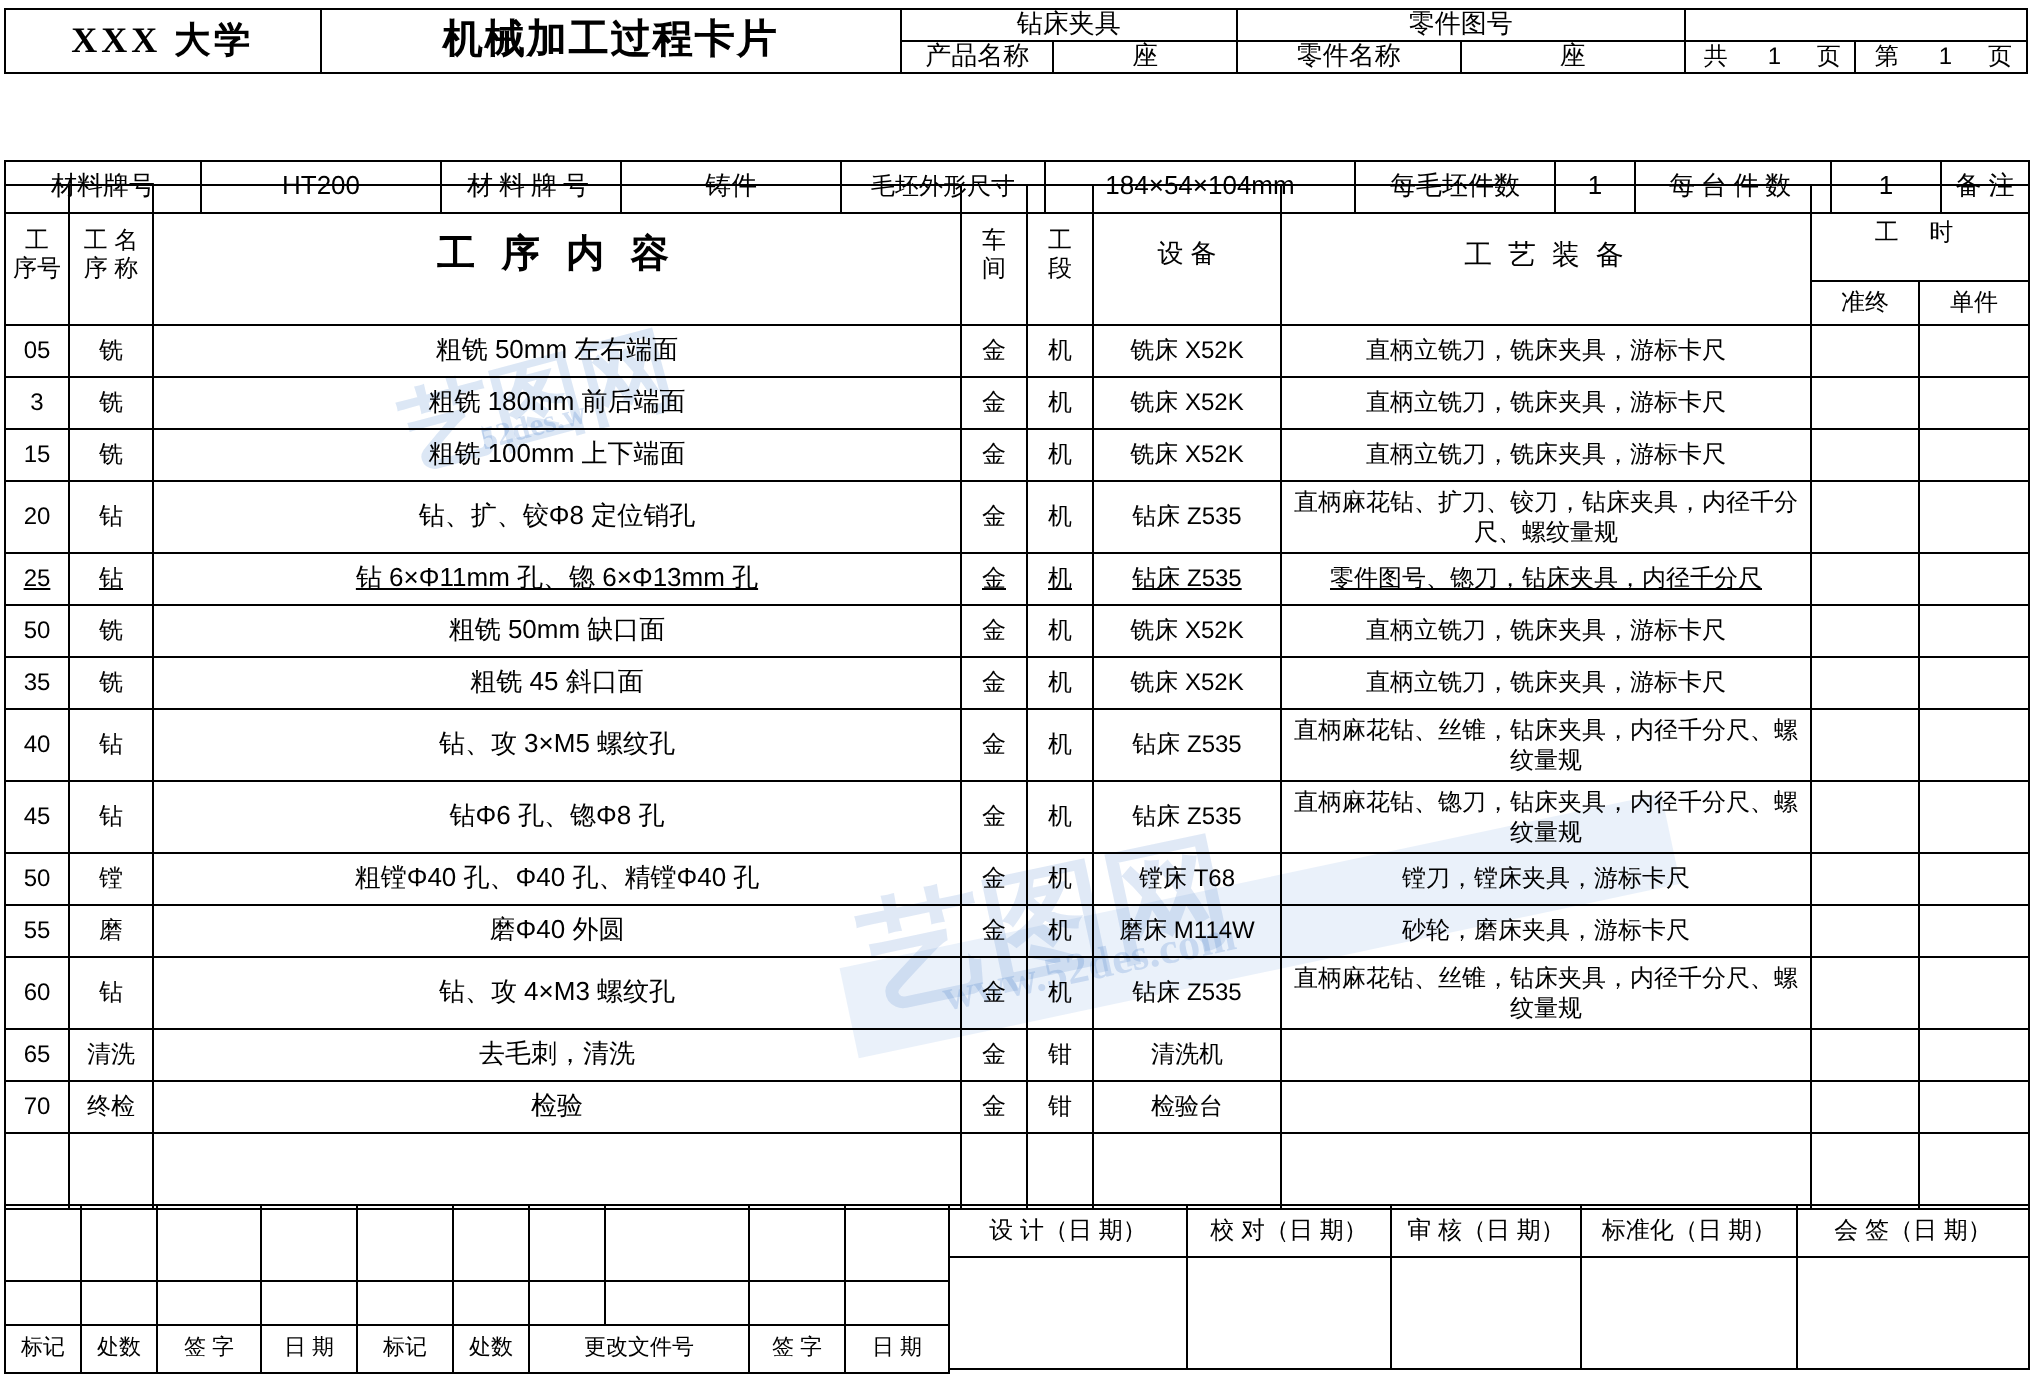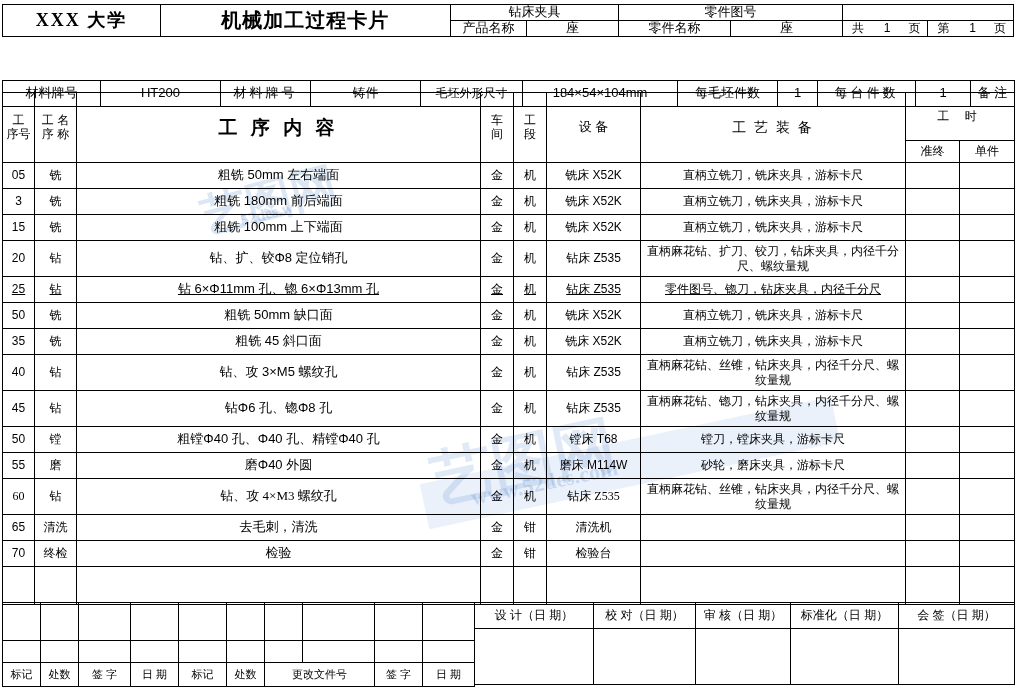--- a/index.html
+++ b/index.html
@@ -258,21 +258,21 @@
           <td class="thin cellpad">55</td>
           <td class="thin cellpad">磨</td>
           <td class="lbl cellpad">磨Φ40 外圆</td>
           <td class="thin cellpad">金</td>
           <td class="thin cellpad">机</td>
           <td class="thin cellpad">磨床 M114W</td>
           <td class="thin cellpad">砂轮，磨床夹具，游标卡尺</td>
           <td class="thin cellpad"></td>
           <td class="thin cellpad"></td>
         </tr>
-        <tr style="height: 36px; font-family: Liberation Serif, serif;">
+        <tr style="height: 36px;">
           <td class="thin cellpad">60</td>
           <td class="thin cellpad">钻</td>
           <td class="lbl cellpad">钻、攻 4×M3 螺纹孔</td>
           <td class="thin cellpad">金</td>
           <td class="thin cellpad">机</td>
           <td class="thin cellpad">钻床 Z535</td>
           <td class="two-line cellpad">直柄麻花钻、丝锥，钻床夹具，内径千分尺、螺纹量规</td>
           <td class="thin cellpad"></td>
           <td class="thin cellpad"></td>
         </tr>

